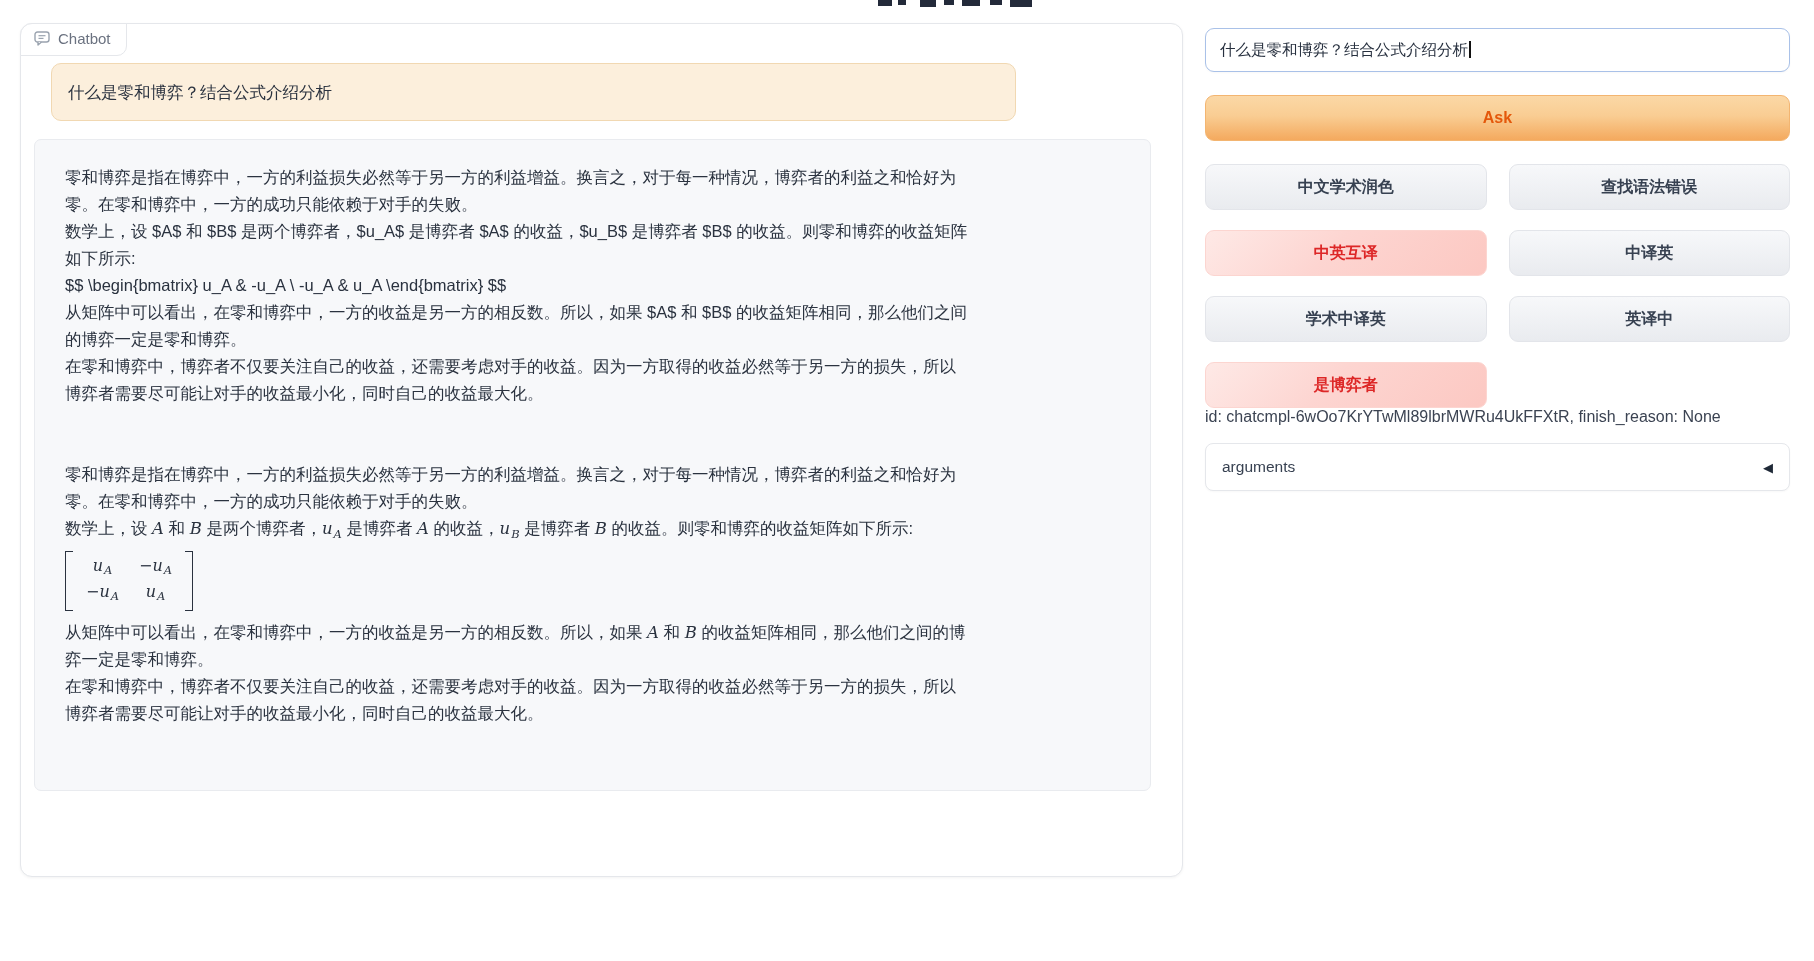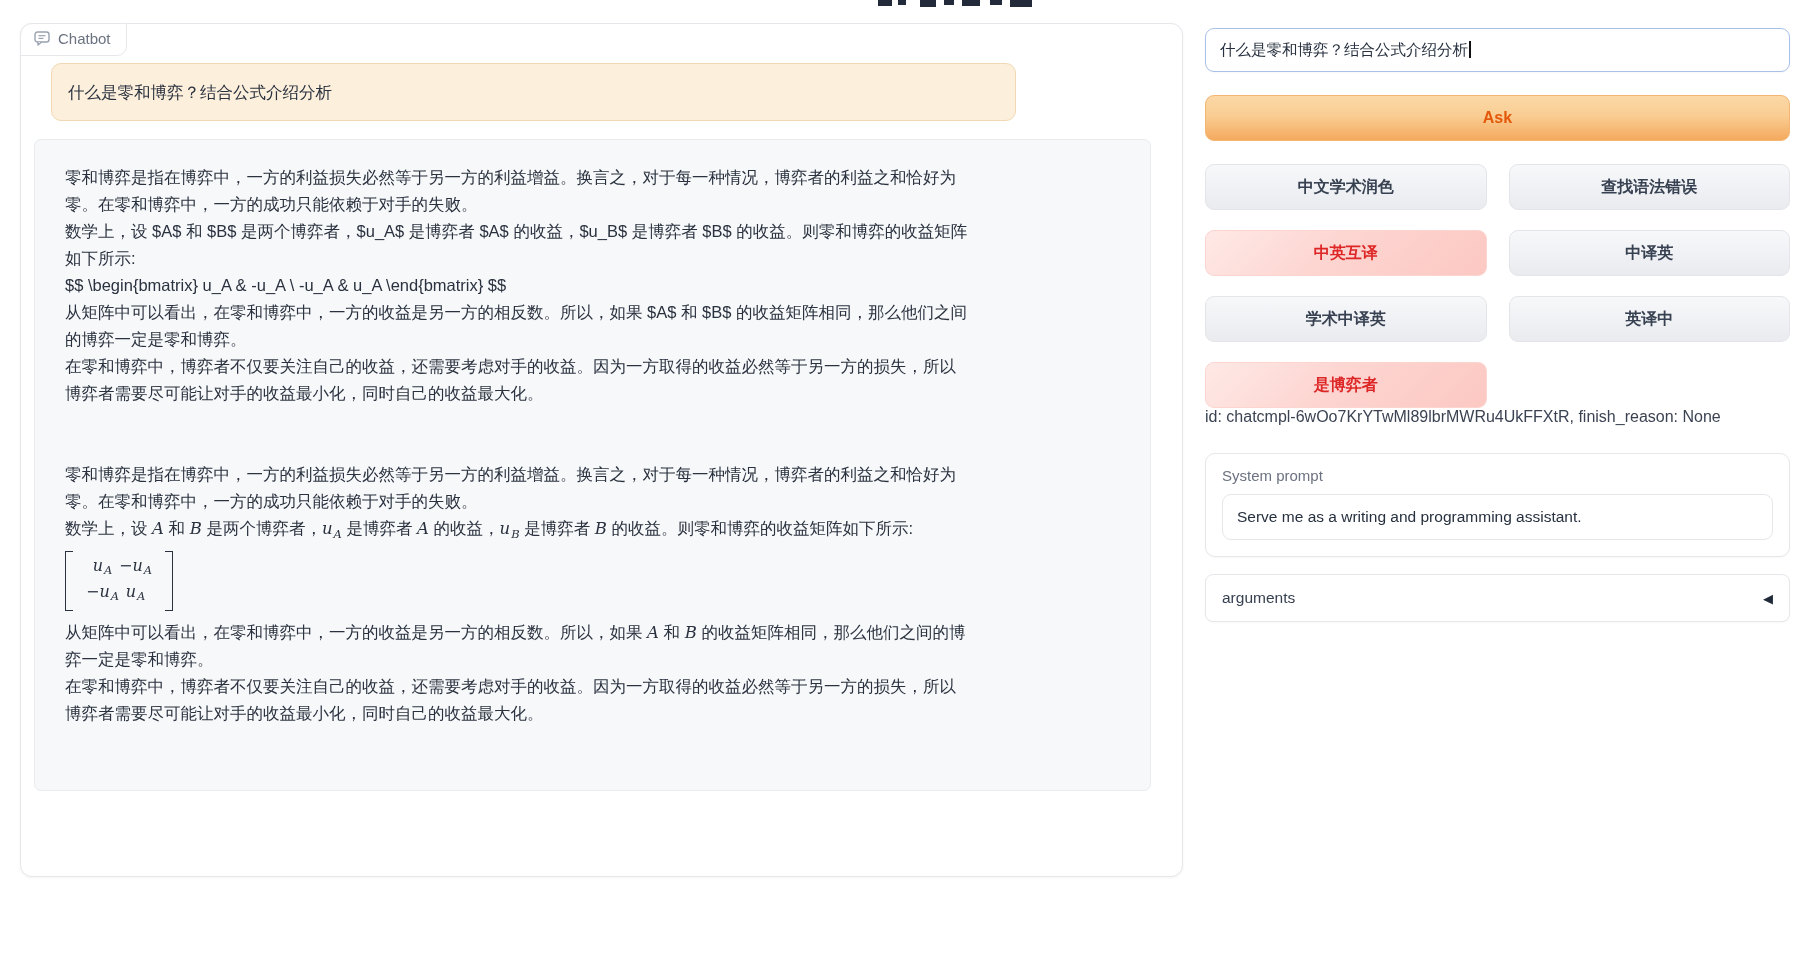--- a/index.html
+++ b/index.html
@@ -51,21 +51,21 @@
   .imsub {
     font-family:"DejaVu Serif", serif; font-style:italic;
     font-size:11.5px; vertical-align:-4px; margin-left:1px;
   }
 
   .matrix { display:inline-flex; align-items:stretch; margin:3px 0 3px 0; }
   .br { width:8px; }
   .br.l { border:1.8px solid #2a323f; border-right:none; margin-right:5px; }
   .br.r { border:1.8px solid #2a323f; border-left:none; margin-left:5px; }
   .mcells {
-    display:grid; grid-template-columns:auto auto; 
+    display:grid; grid-template-columns:auto auto; column-gap:20px;
     padding:4px 8px; text-align:center; line-height:21px; font-size:16px;
   }
   .mcell .imsub { vertical-align:-3px; }
 
   
   .right-col { position:absolute; left:1205px; top:28px; width:585px; }
   .q-input {
     width:100%; height:44px; background:#fff; border:1px solid #a9c1e8;
     border-radius:9px; padding:11px 14px; font-size:15.5px; color:#27303f;
     box-shadow:0 1px 2px rgba(0,0,0,.03); white-space:nowrap; overflow:hidden;
@@ -183,25 +183,19 @@
     <button class="qbtn gray">查找语法错误</button>
     <button class="qbtn red">中英互译</button>
     <button class="qbtn gray">中译英</button>
     <button class="qbtn gray">学术中译英</button>
     <button class="qbtn gray">英译中</button>
     <button class="qbtn red">是博弈者</button>
   </div>
 
   <div class="status-line">id: chatcmpl-6wOo7KrYTwMl89lbrMWRu4UkFFXtR, finish_reason: None</div>
 
-  <div class="sys-box">
-    <div class="sys-label">System prompt</div>
-    <div class="sys-input">
-      <span>Serve me as a writing and programming assistant.</span>
-    </div>
-  </div>
 
   <div class="accordion">
     <span>arguments</span>
     <span class="tri">◀</span>
   </div>
 
 </div>
 
 </body></html>

